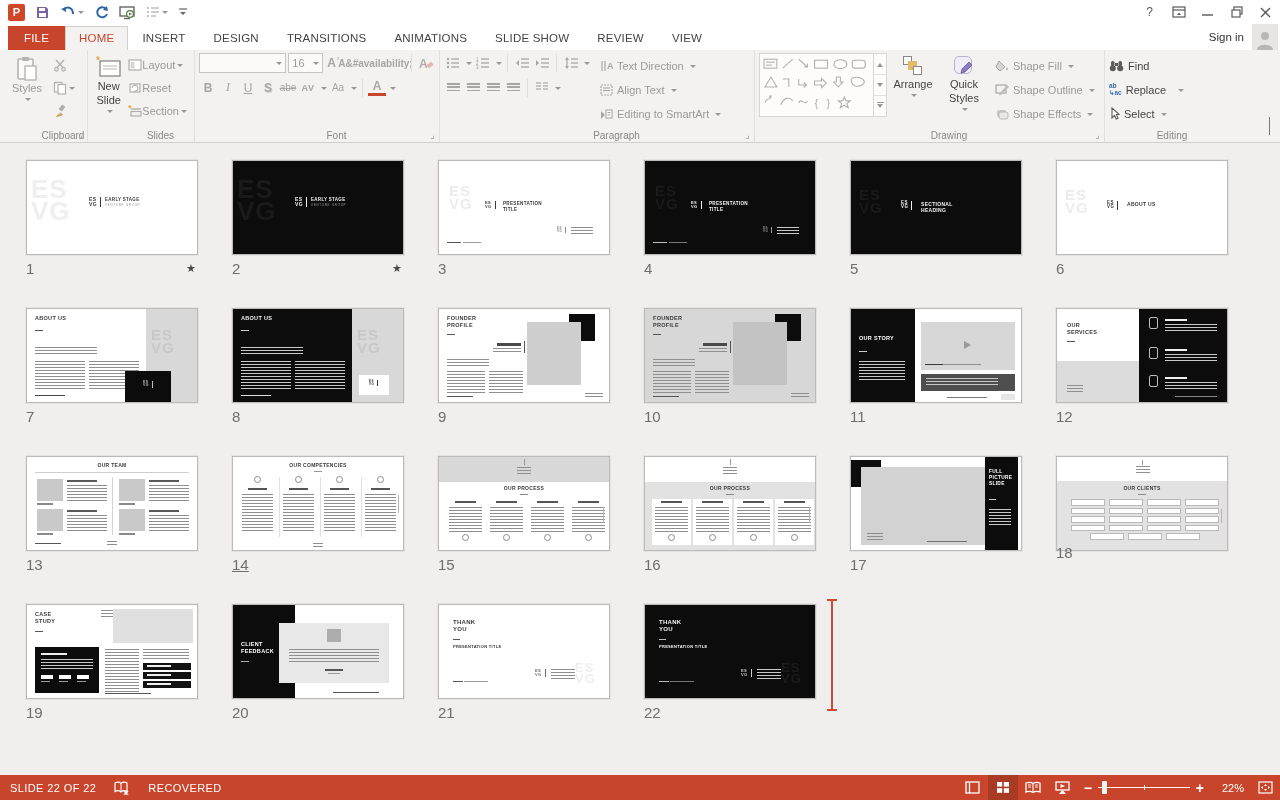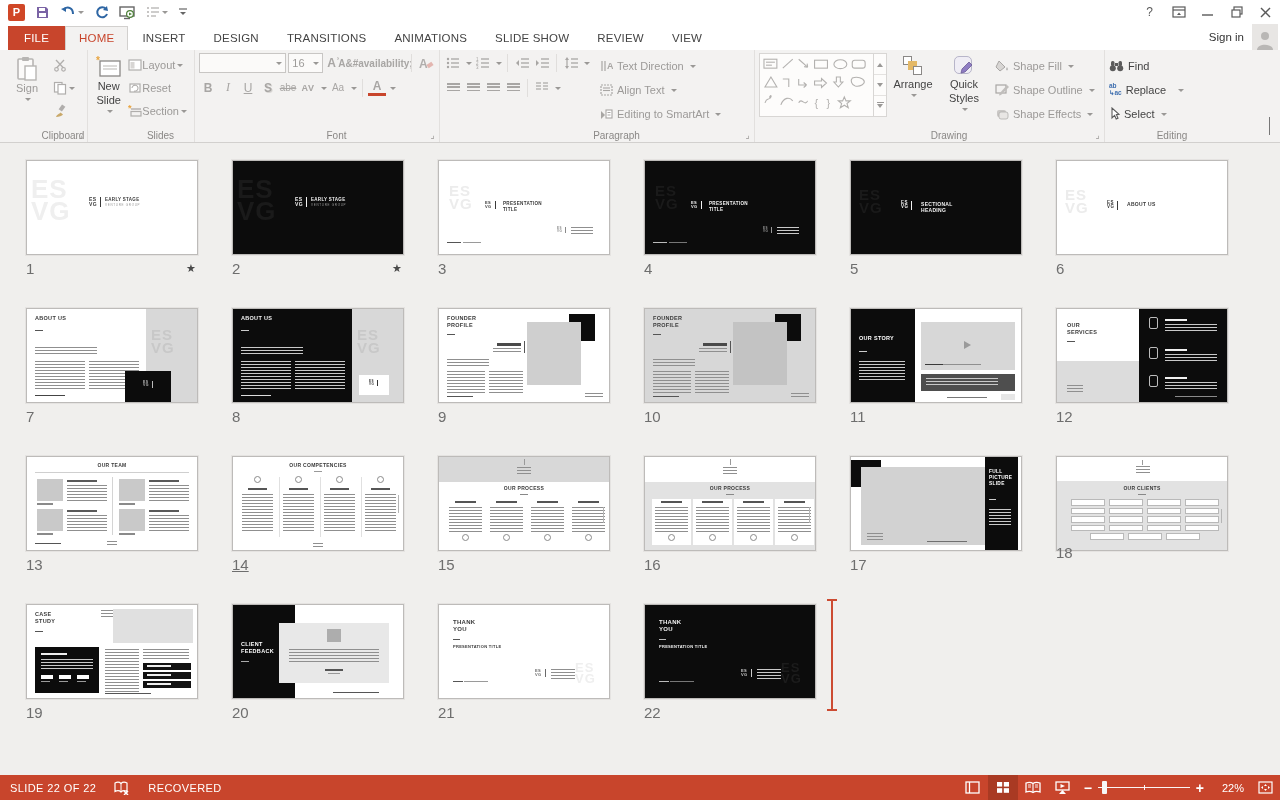--- a/index.html
+++ b/index.html
@@ -179,21 +179,21 @@
 
 <div class="ribbon">
 
   <div class="rg" style="width:88px">
     <div class="bigbtn">
       <svg class="ic" width="24" height="26" viewBox="0 0 24 26">
           <rect x="3" y="3" width="15" height="20" rx="1" fill="#FBFAF9" stroke="#B7B5B3" stroke-width="1.6"></rect>
           <rect x="7" y="1" width="7" height="4" rx="1" fill="#B7B5B3"></rect>
           <rect x="10" y="10" width="11" height="14" fill="#FFF" stroke="#B7B5B3" stroke-width="1.4"></rect>
         </svg>
-      <span>Sign</span>
+      <span>Styles</span>
       <span class="dda"></span>
     </div>
     <div class="minicol">
       <span class="sbtn">
         <svg class="ic" width="14" height="14" viewBox="0 0 14 14">
             <line x1="3" y1="2" x2="10.5" y2="10" stroke="#B0AEAC" stroke-width="1.3"></line>
             <line x1="11" y1="2" x2="3.5" y2="10" stroke="#B0AEAC" stroke-width="1.3"></line>
             <circle cx="3.5" cy="11.3" r="1.8" fill="none" stroke="#B0AEAC" stroke-width="1.2"></circle>
             <circle cx="10.5" cy="11.3" r="1.8" fill="none" stroke="#B0AEAC" stroke-width="1.2"></circle>
           </svg>

